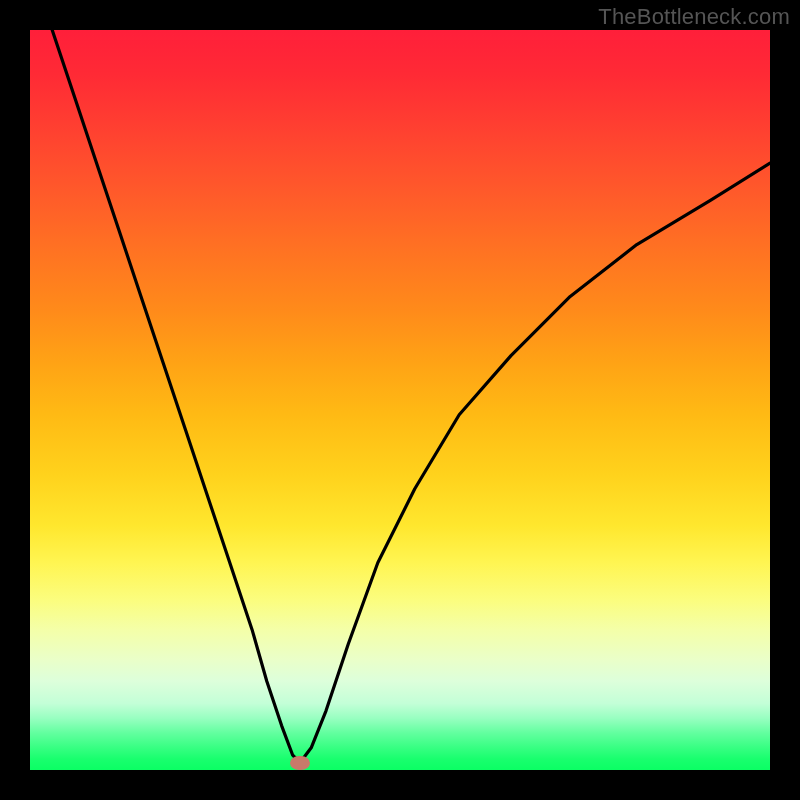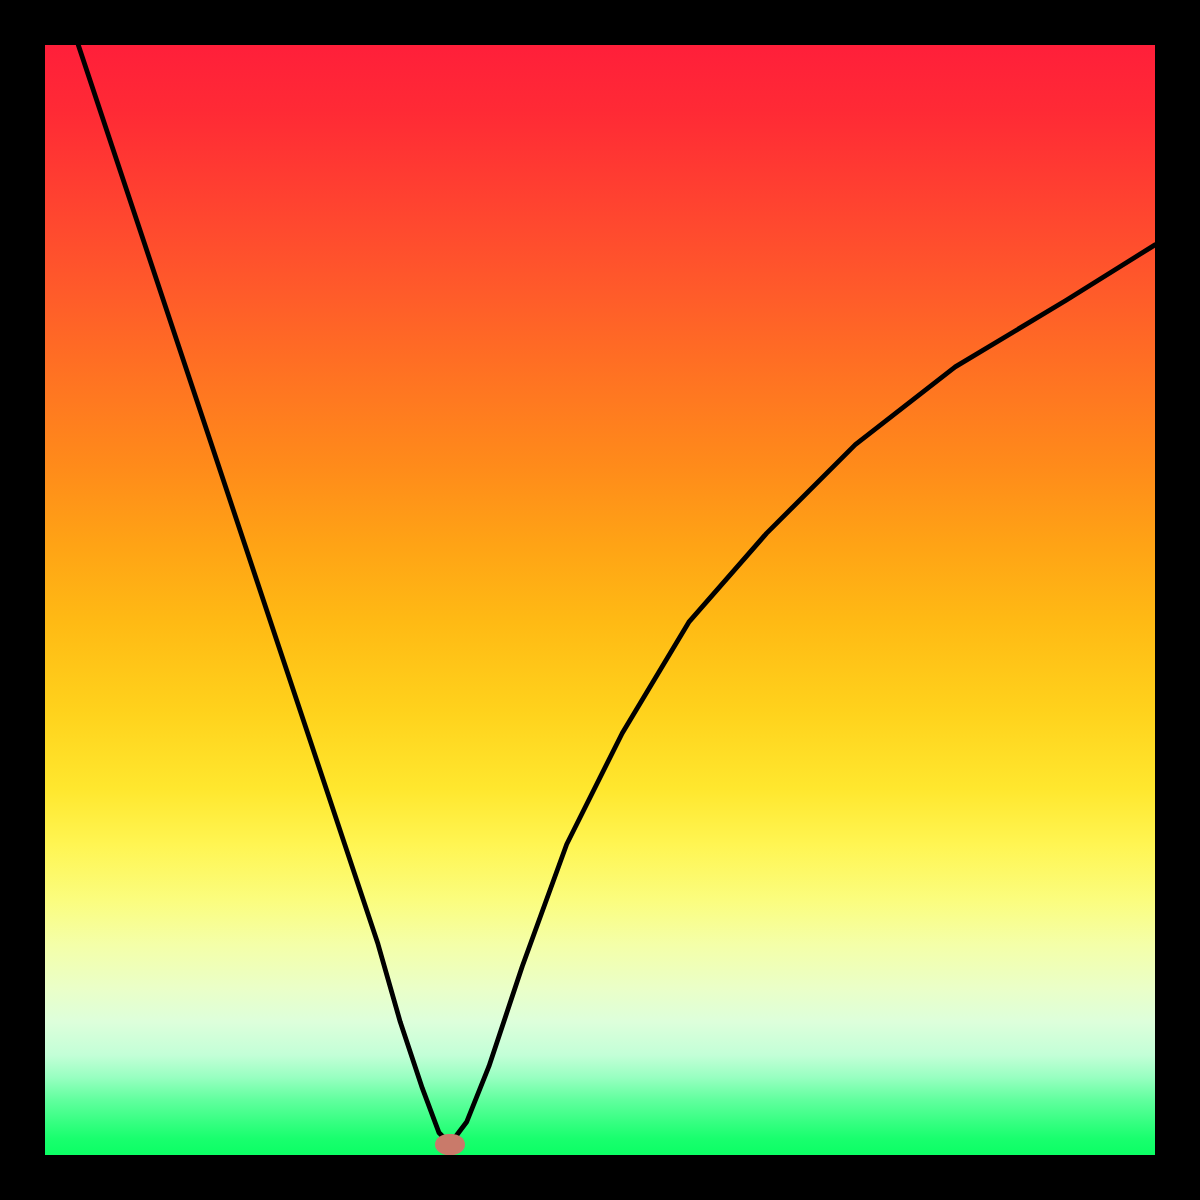--- a/index.html
+++ b/index.html
@@ -79,20 +79,21 @@
   .marker {
     position: absolute;
     transform: translate(-50%, -50%);
     border-radius: 50% / 55%;
   }
 </style>
 </head>
 <body>
 
 <div class="frame">
+  <div class="watermark">TheBottleneck.com</div>
 
   <div class="plot-area">
     <div class="gradient"></div>
 
     <svg class="curve-svg" viewBox="0 0 740 740" preserveAspectRatio="none">
       <path class="curve-path" d="M 22.2 0.0 Q 33.3 33.3 44.4 66.6 Q 55.5 99.9 66.6 133.2 Q 77.7 166.5 88.8 199.8 Q 99.9 233.1 111.0 266.4 Q 122.1 299.7 133.2 333.0 Q 144.3 366.3 155.4 399.6 Q 166.5 432.9 177.6 466.2 Q 188.7 499.5 199.8 532.8 Q 210.9 566.1 222.0 599.4 Q 229.4 625.3 236.8 651.2 Q 244.2 673.4 251.6 695.6 Q 257.1 710.4 262.7 725.2 Q 266.4 728.9 270.1 732.6 Q 275.6 725.2 281.2 717.8 Q 288.6 699.3 296.0 680.8 Q 307.1 647.5 318.2 614.2 Q 333.0 573.5 347.8 532.8 Q 366.3 495.8 384.8 458.8 Q 407.0 421.8 429.2 384.8 Q 455.1 355.2 481.0 325.6 Q 510.6 296.0 540.2 266.4 Q 573.5 240.5 606.8 214.6 Q 643.8 192.4 680.8 170.2 Q 710.4 151.7 740.0 133.2 "></path>
     </svg>
 
     <div class="marker" style="left: 270.1px; top: 732.6px; width: 20px; height: 14px; background: rgb(201, 122, 106);"></div>
   </div>

